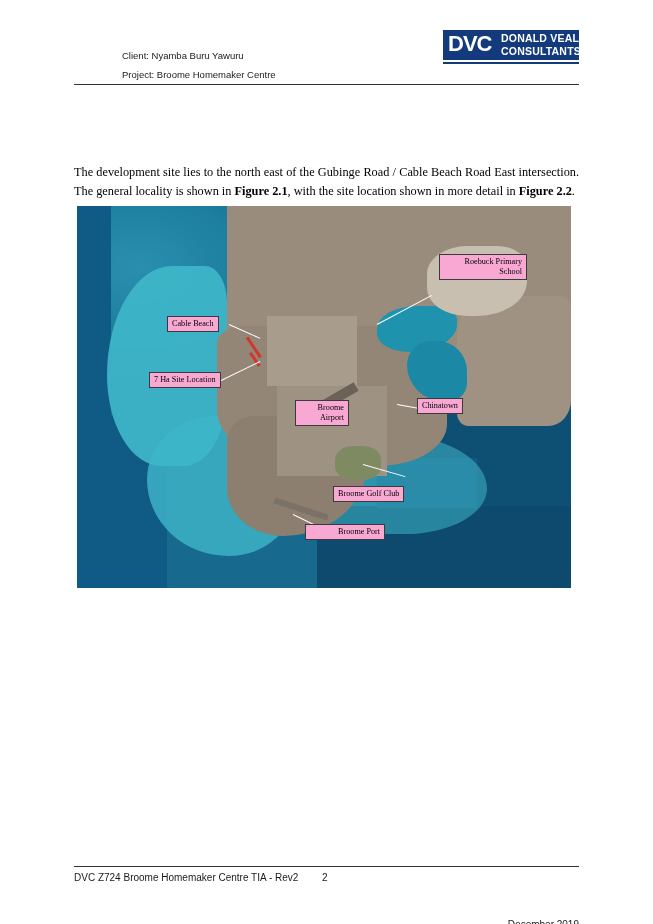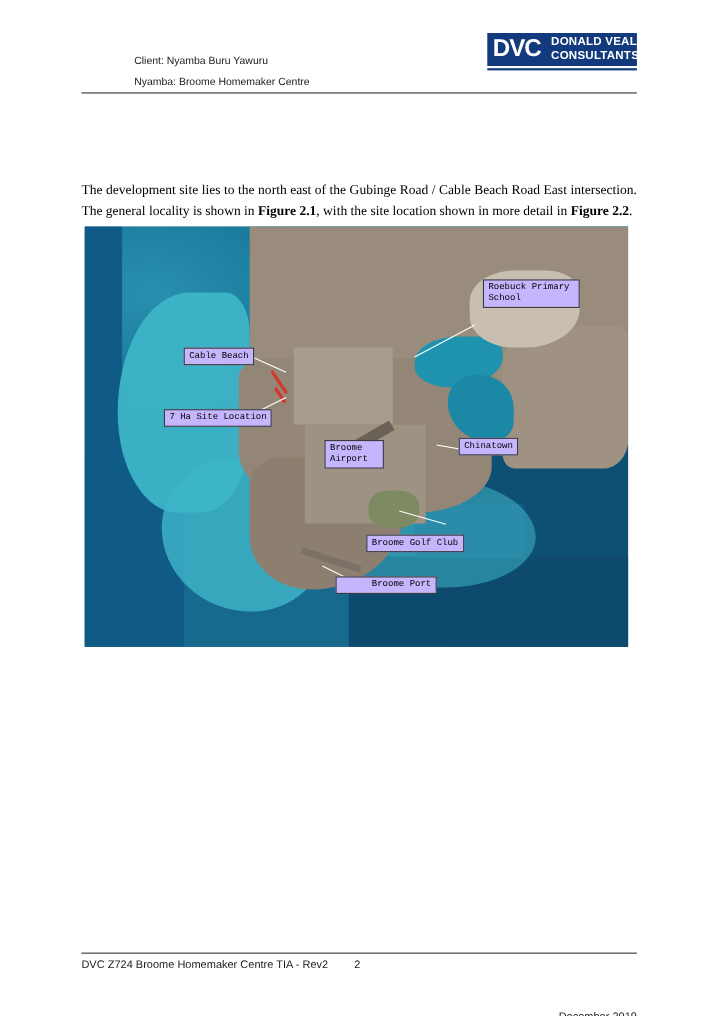--- a/index.html
+++ b/index.html
@@ -187,28 +187,28 @@
     position: absolute;
     background: #2aa3bd;
   }
   .urban {
     position: absolute;
     background: #a4998c;
   }
 
   .label {
     position: absolute;
-    background: #c4b5fd;
+    background: #f9a8d4;
     border: 1px solid #3a3a3a;
-    font-family: Liberation Mono, monospace;
+    font-family: Liberation Serif, serif;
     font-size: 8.2px;
     color: #000;
     line-height: 10px;
     padding: 2px 4px;
-    text-align: left;
+    text-align: right;
     white-space: nowrap;
     z-index: 6;
   }
   .label.multi { white-space: normal; }
   .leader {
     position: absolute;
     background: #ffffff;
     height: 1.2px;
     transform-origin: 0 50%;
     z-index: 5;
@@ -251,21 +251,21 @@
       <div class="logo">
         <div class="logo-box"></div>
         <div class="logo-dvc">DVC</div>
         <div class="logo-lines">
           <div>DONALD VEAL</div>
           <div>CONSULTANTS</div>
         </div>
         <div class="logo-underline"></div>
       </div>
       <div class="client-line">Client: Nyamba Buru Yawuru</div>
-      <div class="project-line">Nyamba: Broome Homemaker Centre</div>
+      <div class="project-line">Project: Broome Homemaker Centre</div>
       <div class="header-rule"></div>
     </div>
 
 
     <div class="para">
       <span>The development site lies to the north east of the Gubinge Road / Cable Beach Road East intersection. The general locality is shown in </span><b>Figure 2.1</b><span>, with the site location shown in more detail in </span><b>Figure 2.2</b><span>.</span>
     </div>
 
     <div class="figure">
       <div class="map">

